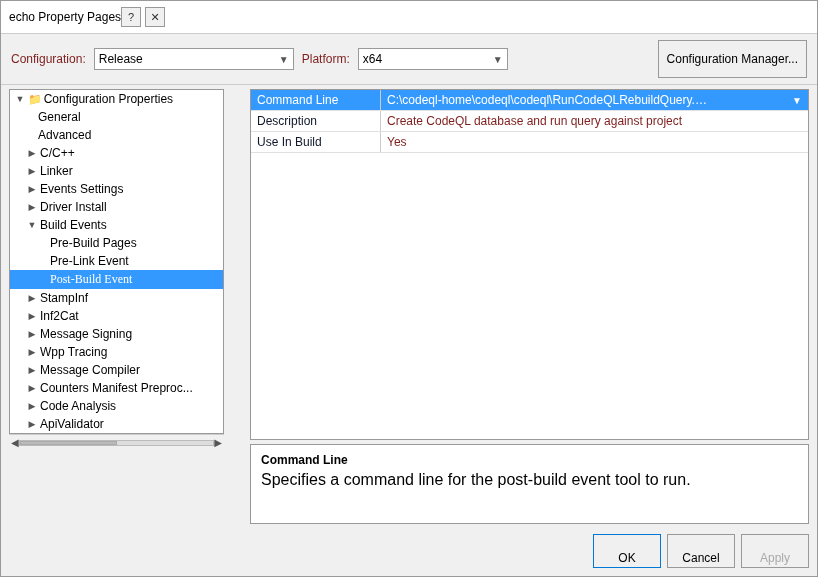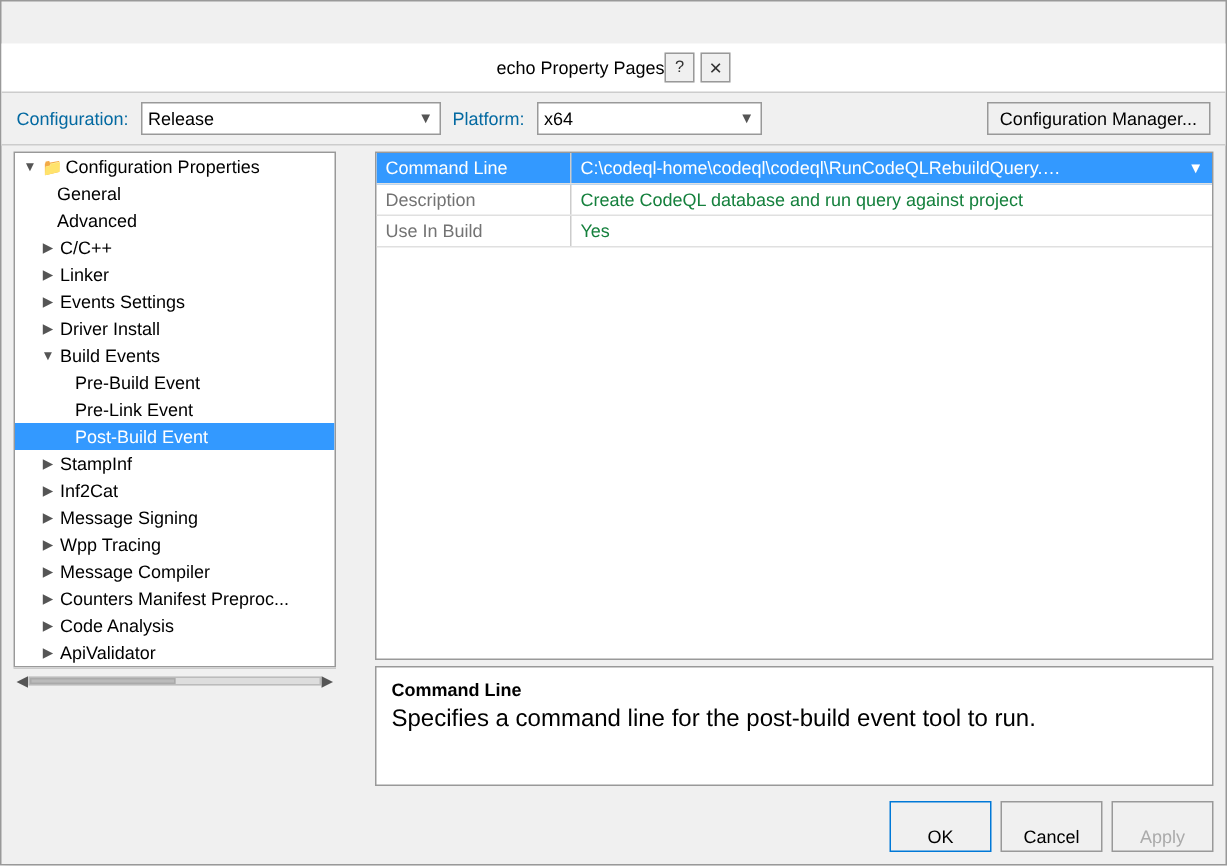--- a/index.html
+++ b/index.html
@@ -20,22 +20,21 @@
       box-shadow: 2px 2px 8px rgba(0,0,0,0.4);
       display: flex;
       flex-direction: column;
     }
     .title-bar {
       background: #ffffff;
       border-bottom: 1px solid #ccc;
       padding: 6px 8px;
       display: flex;
       align-items: center;
-      justify-content: center;
-      margin-top: 28px;
+      justify-content: flex-start;
     }
     .title-bar-title {
       font-size: 12px;
       color: #000;
     }
     .title-bar-controls {
       display: flex;
       gap: 4px;
       align-items: center;
     }
@@ -55,41 +54,41 @@
     .config-bar {
       background: #f0f0f0;
       padding: 6px 10px;
       display: flex;
       align-items: center;
       gap: 8px;
       border-bottom: 1px solid #ccc;
     }
     .config-bar label {
       font-size: 12px;
-      color: #0369a1;
+      color: #7f1d1d;
     }
     .config-select {
       height: 22px;
       border: 1px solid #999;
       background: #fff;
       font-size: 12px;
       padding: 0 4px;
       cursor: pointer;
       display: flex;
       align-items: center;
       justify-content: space-between;
       min-width: 180px;
     }
     .config-select-arrow {
       font-size: 10px;
       color: #555;
       margin-left: 4px;
     }
     .config-manager-btn {
-      height: 22px;
+      height: 38px;
       padding: 0 8px;
       border: 1px solid #999;
       background: #f0f0f0;
       font-size: 12px;
       cursor: pointer;
       margin-left: auto;
     }
 
     .main-content {
       display: flex;
@@ -114,20 +113,21 @@
       display: flex;
       align-items: center;
       white-space: nowrap;
       font-size: 12px;
       color: #000;
       user-select: none;
     }
     .tree-item.selected {
       background: #3399ff;
       color: #fff;
+      font-family: Liberation Serif, serif;
     }
     .tree-item .expand-icon {
       width: 12px;
       height: 12px;
       display: inline-flex;
       align-items: center;
       justify-content: center;
       font-size: 9px;
       color: #555;
       margin-right: 2px;
@@ -172,31 +172,31 @@
     }
     .prop-row.selected-row {
       background: #3399ff;
     }
     .prop-name {
       width: 130px;
       min-width: 130px;
       padding: 3px 6px;
       border-right: 1px solid #ccc;
       font-size: 12px;
-      color: #737373;
+      color: #0f172a;
       display: flex;
       align-items: center;
     }
     .prop-row.selected-row .prop-name,
     .prop-row.selected-row .prop-value { color: #fff; }
     .prop-value {
       flex: 1;
       padding: 3px 6px;
       font-size: 12px;
-      color: #15803d;
+      color: #7f1d1d;
       display: flex;
       align-items: center;
       justify-content: space-between;
     }
     .prop-value-arrow {
       font-size: 10px;
       color: #555;
     }
     .prop-row.selected-row .prop-value-arrow { color: #fff; }
 
@@ -305,21 +305,21 @@
           <span class="expand-icon">▶</span>
           <span>Driver Install</span>
         </div>
         <div class="tree-item">
           <span class="indent" style="width:12px;"></span>
           <span class="expand-icon">▼</span>
           <span>Build Events</span>
         </div>
         <div class="tree-item">
           <span class="indent" style="width:36px;"></span>
-          <span>Pre-Build Event</span>
+          <span>Pre-Build Pages</span>
         </div>
         <div class="tree-item">
           <span class="indent" style="width:36px;"></span>
           <span>Pre-Link Event</span>
         </div>
         <div class="tree-item selected">
           <span class="indent" style="width:36px;"></span>
           <span>Post-Build Event</span>
         </div>
         <div class="tree-item">

